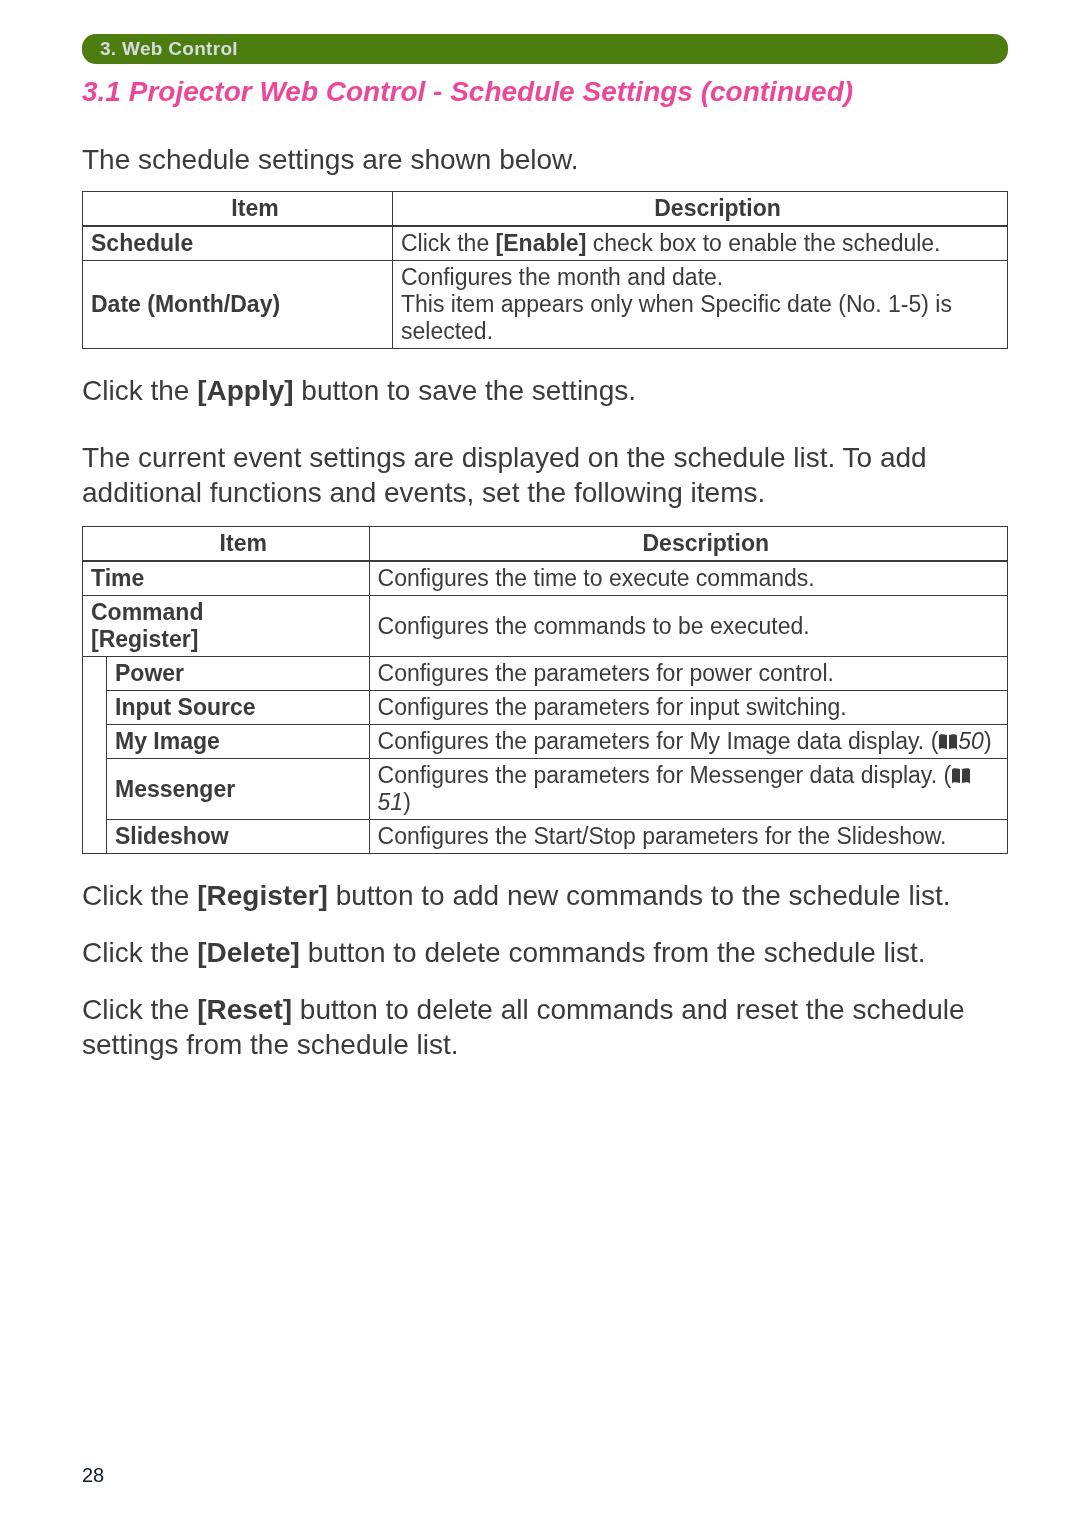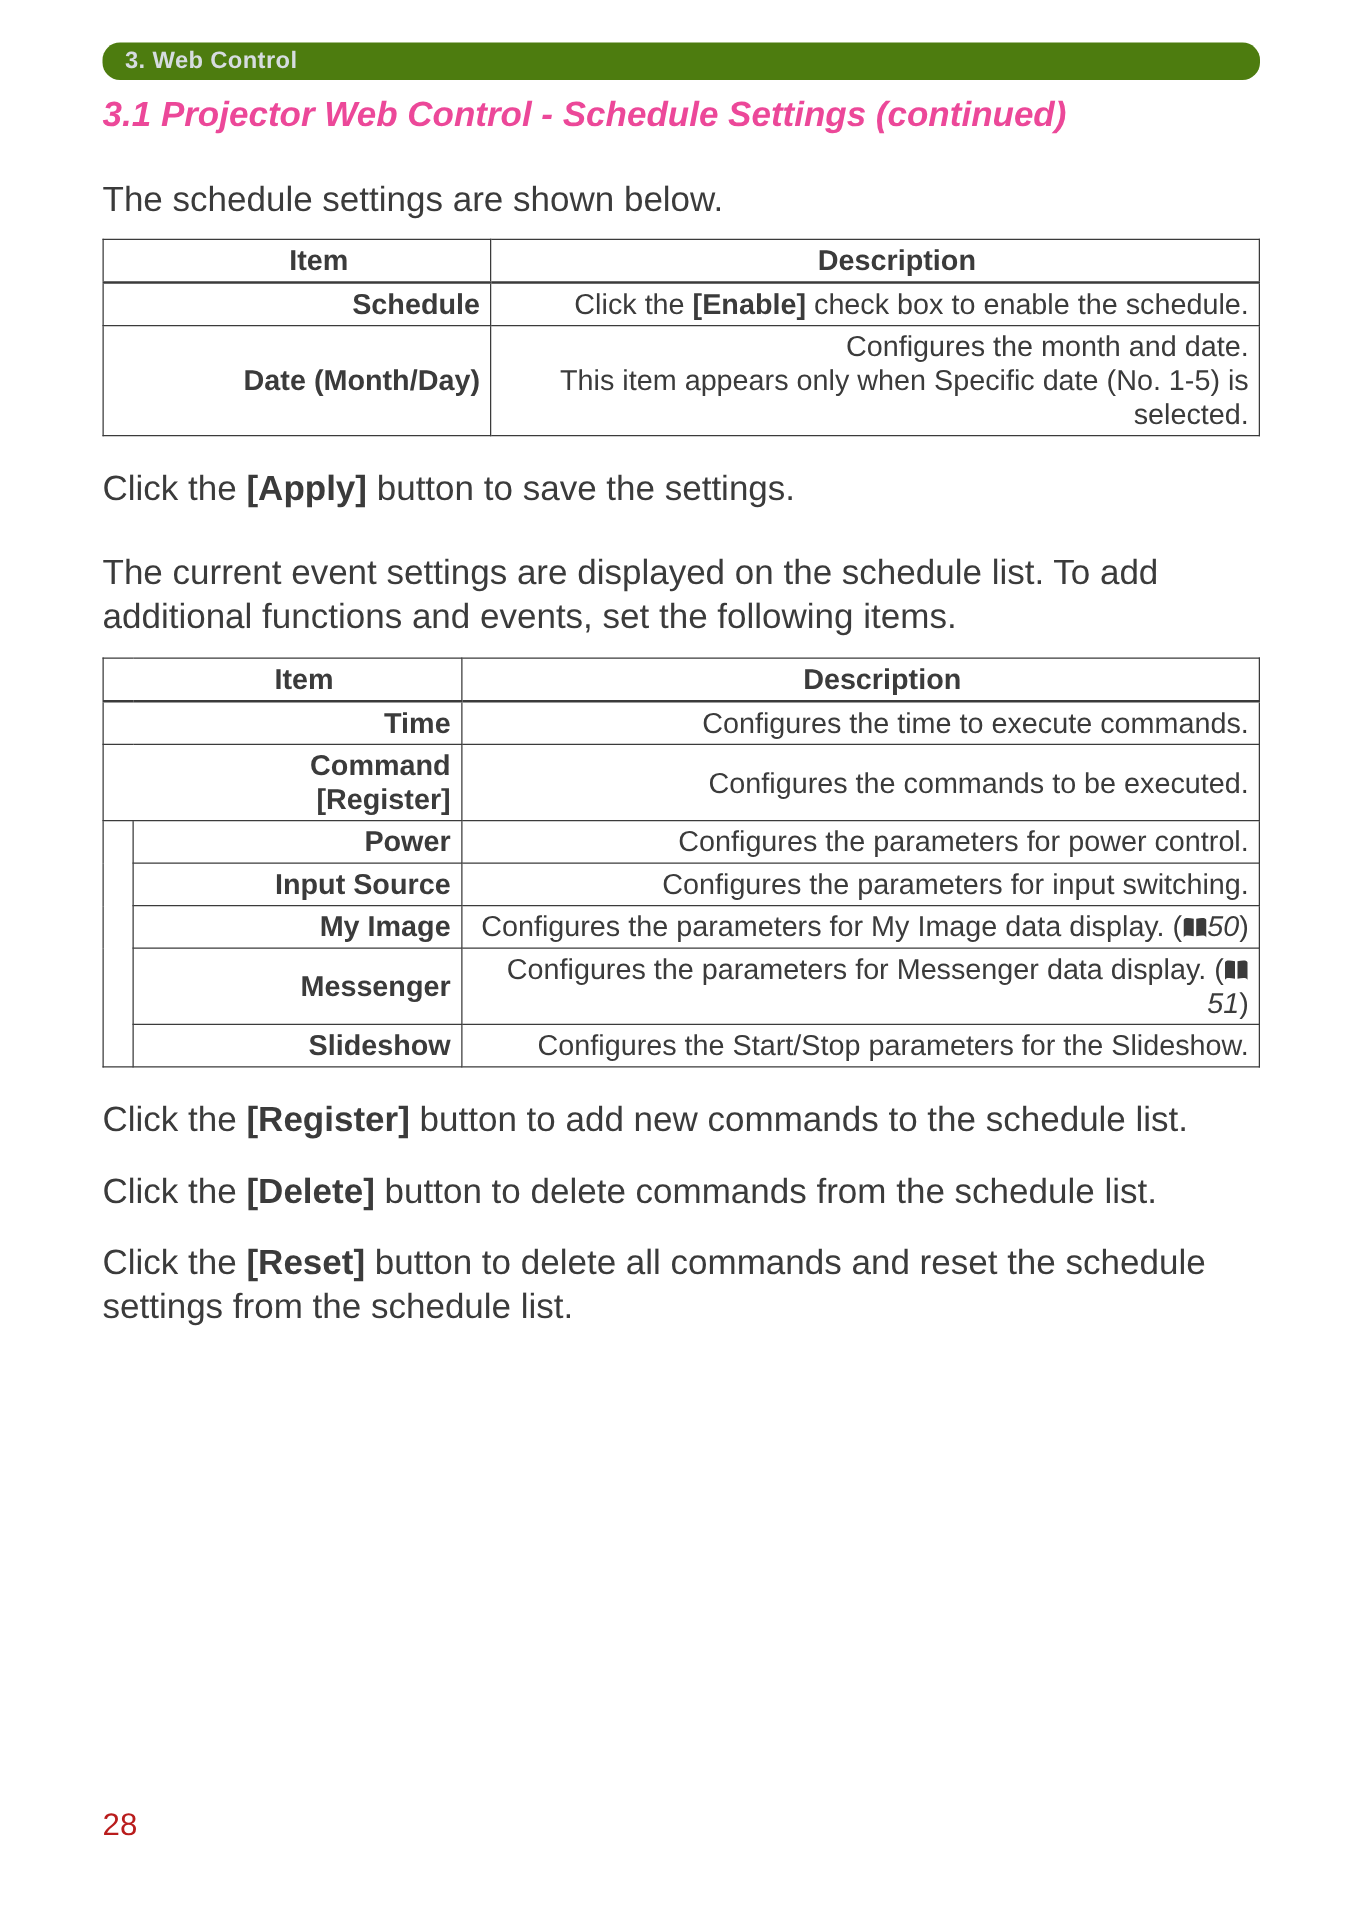--- a/index.html
+++ b/index.html
@@ -42,43 +42,43 @@
   }
   table.data {
     width: 100%;
     border-collapse: collapse;
     margin-bottom: 24px;
     font-size: 23px;
   }
   table.data th, table.data td {
     border: 1.5px solid #3b3b3b;
     padding: 3px 8px;
-    text-align: right;
+    text-align: left;
     vertical-align: middle;
   }
   table.data th {
     text-align: center;
     font-weight: bold;
     padding-left: 43px;
   }
   table.data .header-row th {
     border-bottom: 2.5px solid #3b3b3b;
   }
   .bold { font-weight: bold; }
   .book-icon {
     display: inline-block;
     vertical-align: -2px;
   }
   .ref-ital { font-style: italic; font-weight: normal; }
   .page-num {
     position: absolute;
     left: 82px;
-    bottom: 52px;
-    font-size: 25px;
-    color: #b91c1c;
+    bottom: 40px;
+    font-size: 20px;
+    color: #0f172a;
   }
   .col-item1 { width: 310px; }
   .col-item2 { width: 288px; }
   .sub-indent { width: 24px; }
 </style>
 </head>
 <body>
 
 <div class="page">
 

